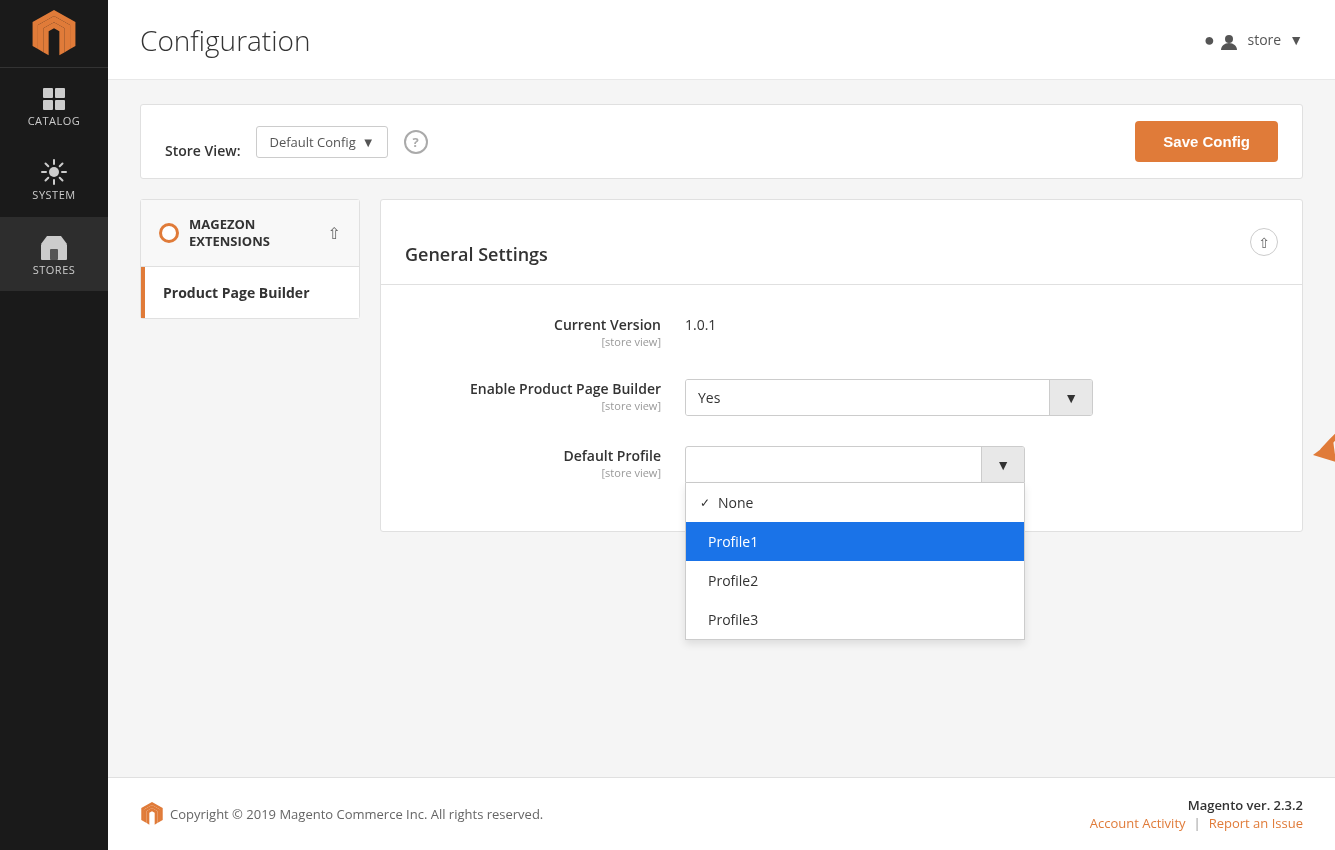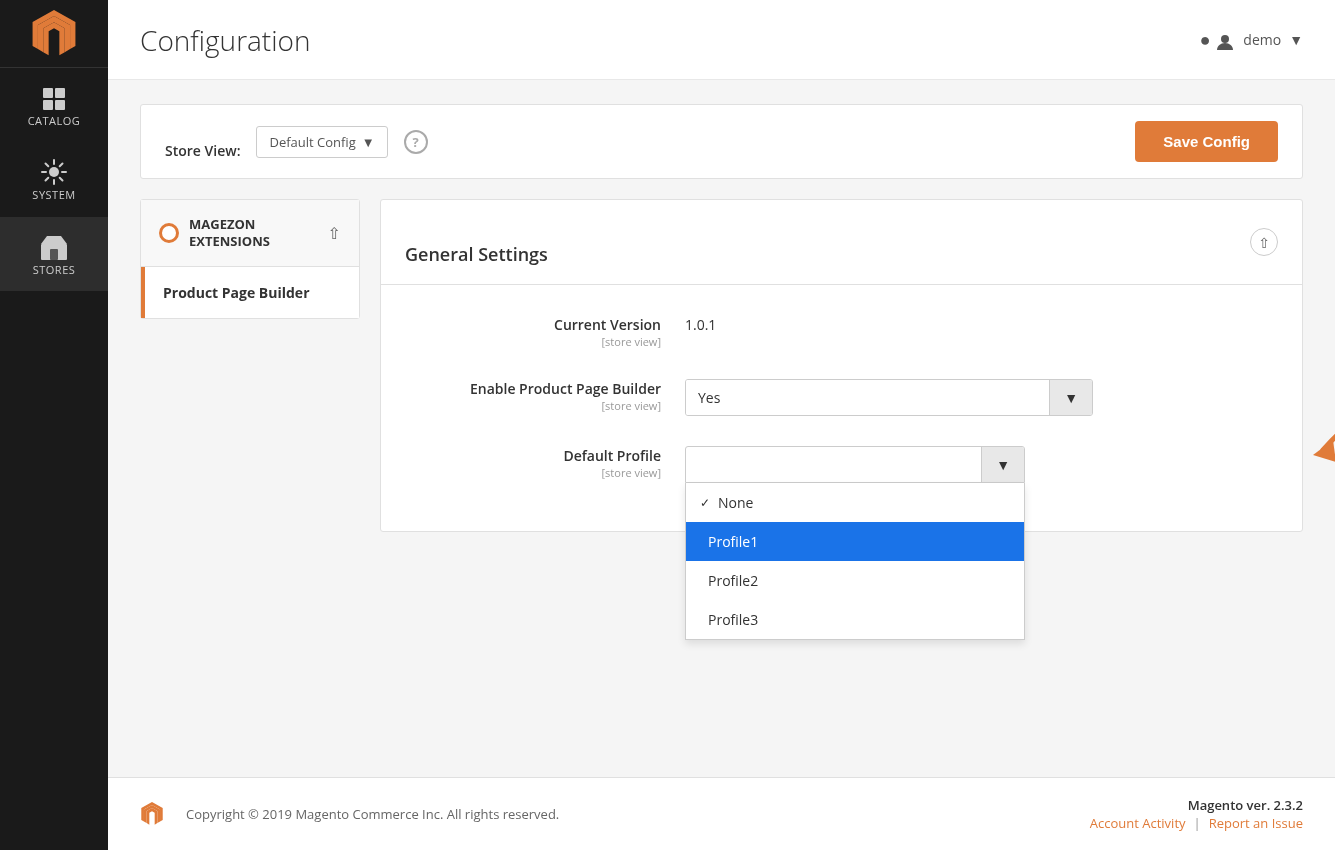--- a/index.html
+++ b/index.html
@@ -373,21 +373,21 @@
       background: white;
       border-top: 1px solid #e0e0e0;
       padding: 18px 32px;
       display: flex;
       align-items: center;
       justify-content: space-between;
     }
     .footer-left {
       display: flex;
       align-items: center;
-      gap: 22px;
+      gap: 6px;
       font-size: 13px;
       color: #666;
     }
     .footer-right {
       text-align: right;
     }
     .footer-version {
       font-size: 13px;
       color: #333;
       font-weight: 600;
@@ -468,21 +468,21 @@
 
   <div class="header">
     <h1 class="page-title">Configuration</h1>
     <div class="user-menu">
       <span class="user-icon">●
         <svg width="20" height="20" viewBox="0 0 20 20" fill="#555" style="vertical-align:middle">
           <circle cx="10" cy="7" r="4"></circle>
           <path d="M2 18c0-4 3.6-7 8-7s8 3 8 7"></path>
         </svg>
       </span>
-      <span>demo</span>
+      <span>store</span>
       <span>▼</span>
     </div>
   </div>
 
   <div class="content">
 
     <div class="store-view-bar">
       <div class="store-view-left">
         <span class="store-view-label">Store View:</span>
         <div class="store-view-select">

